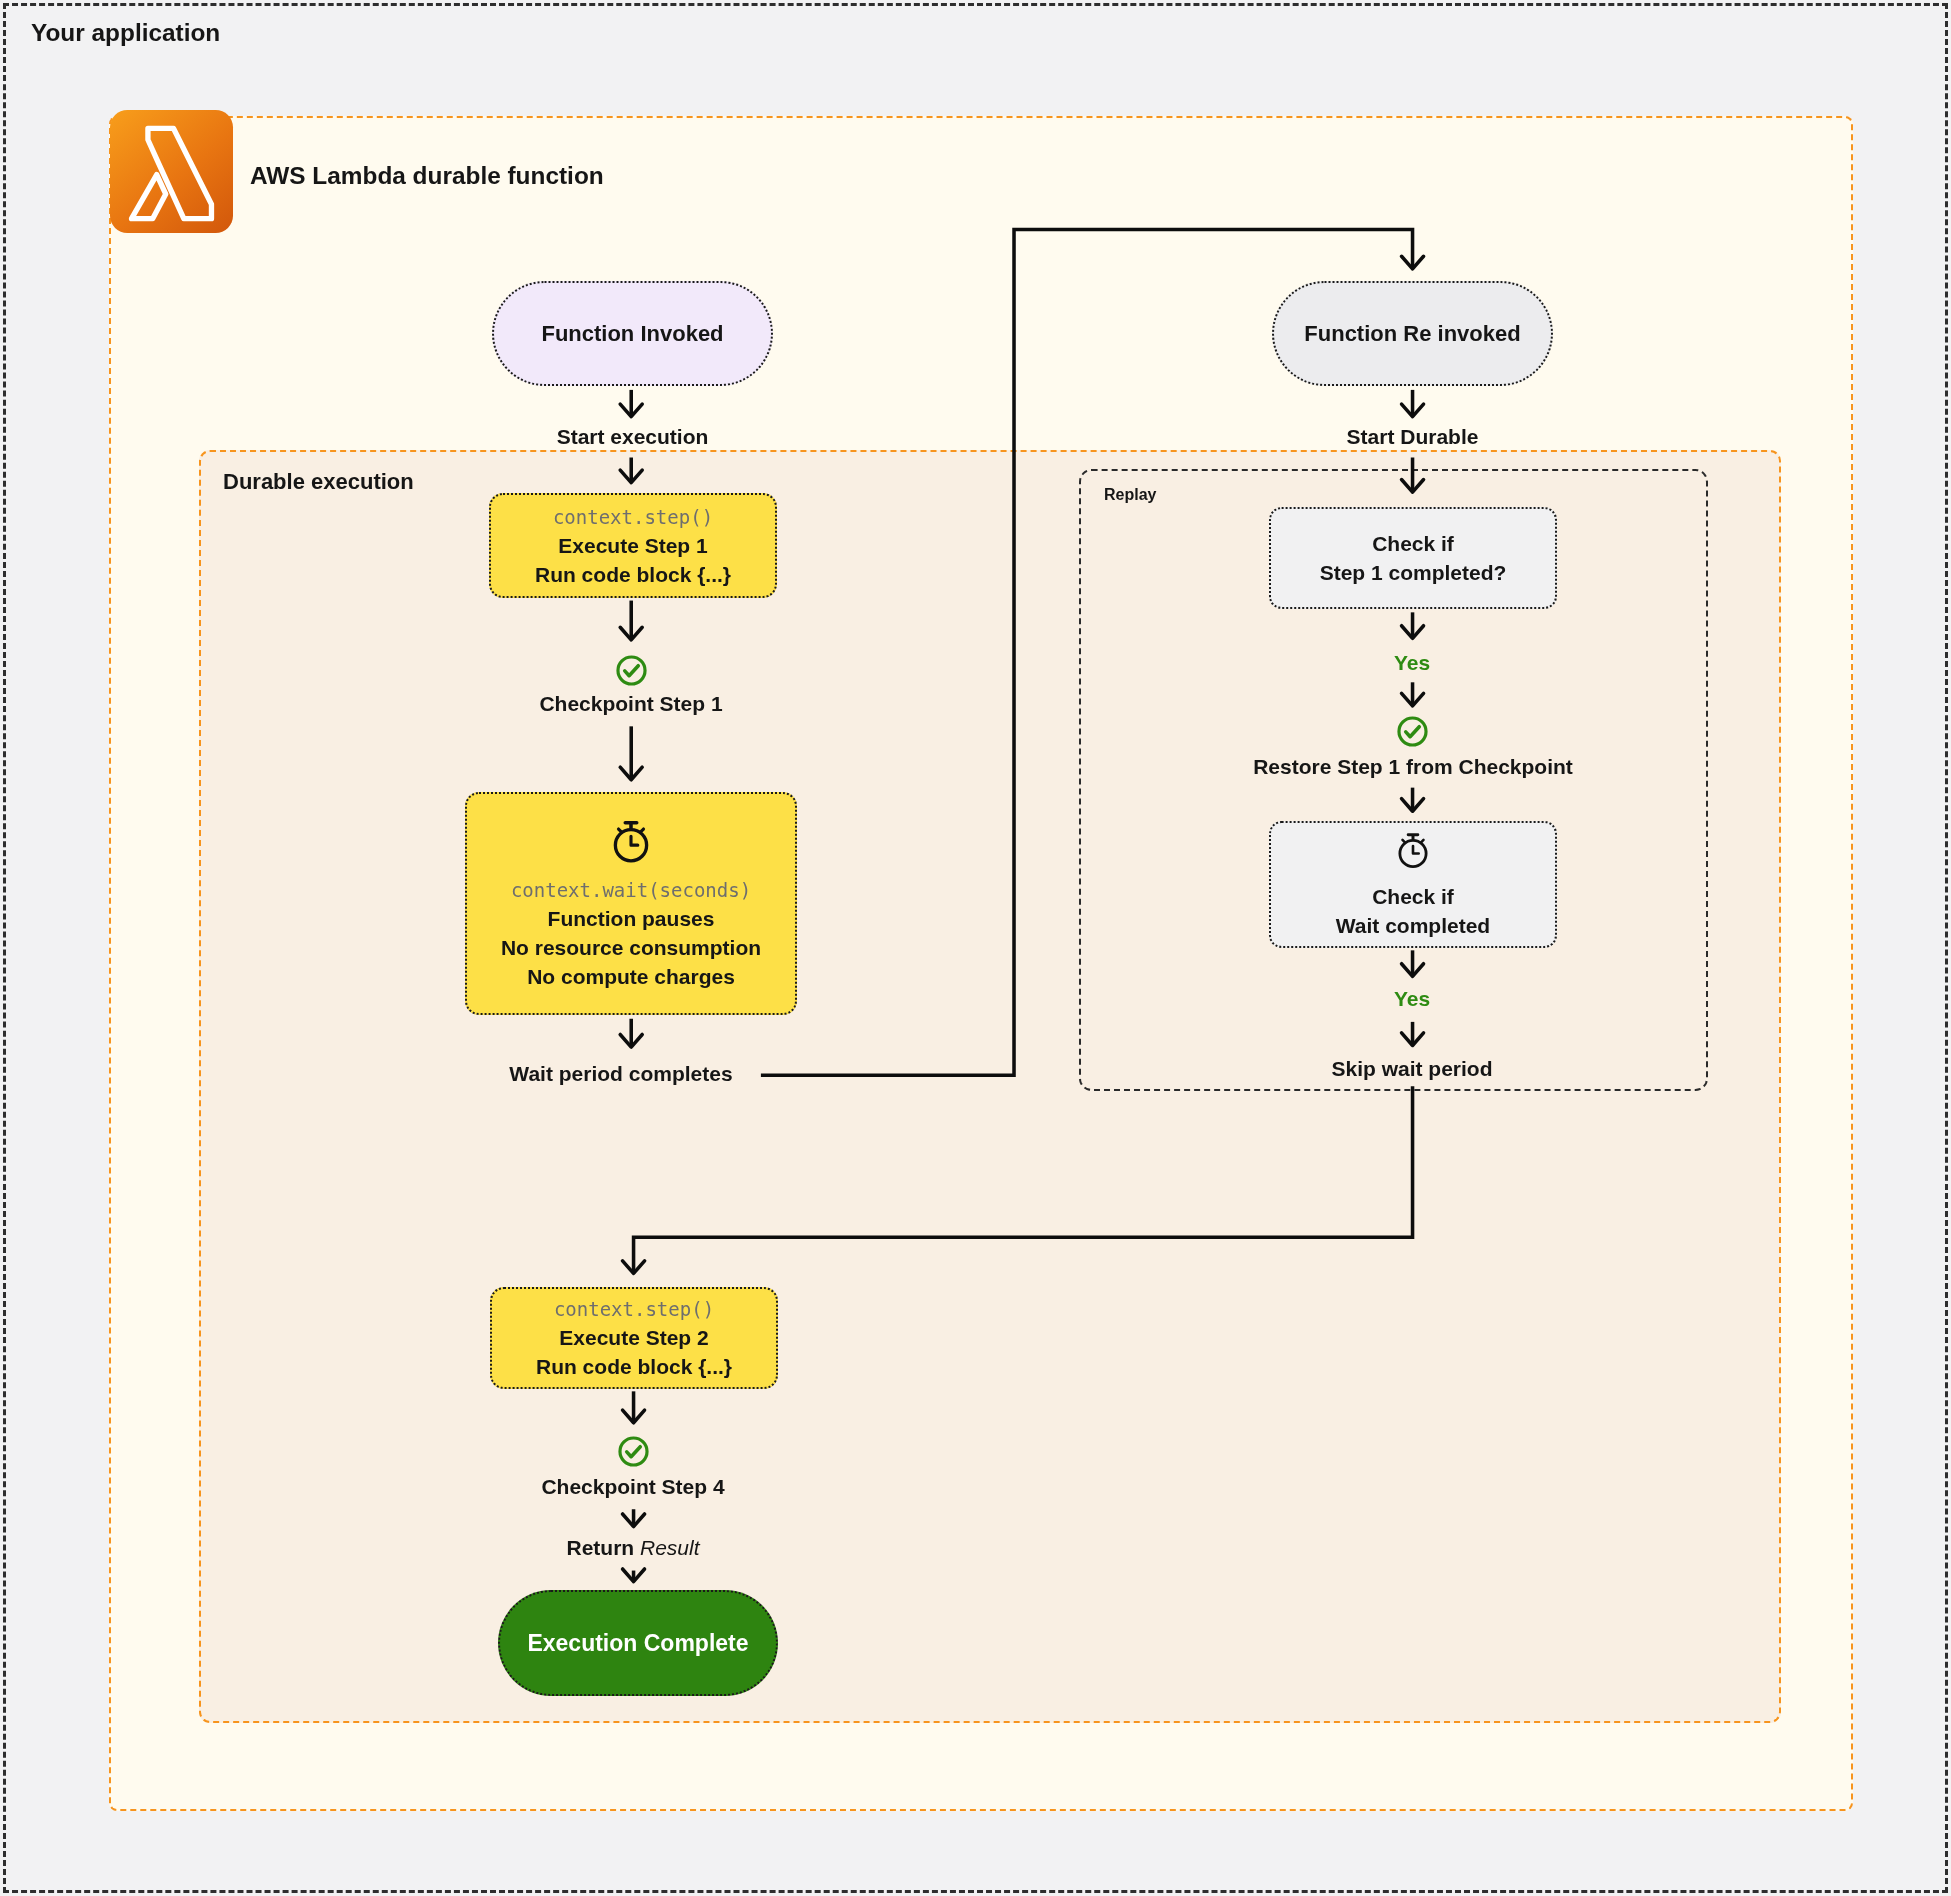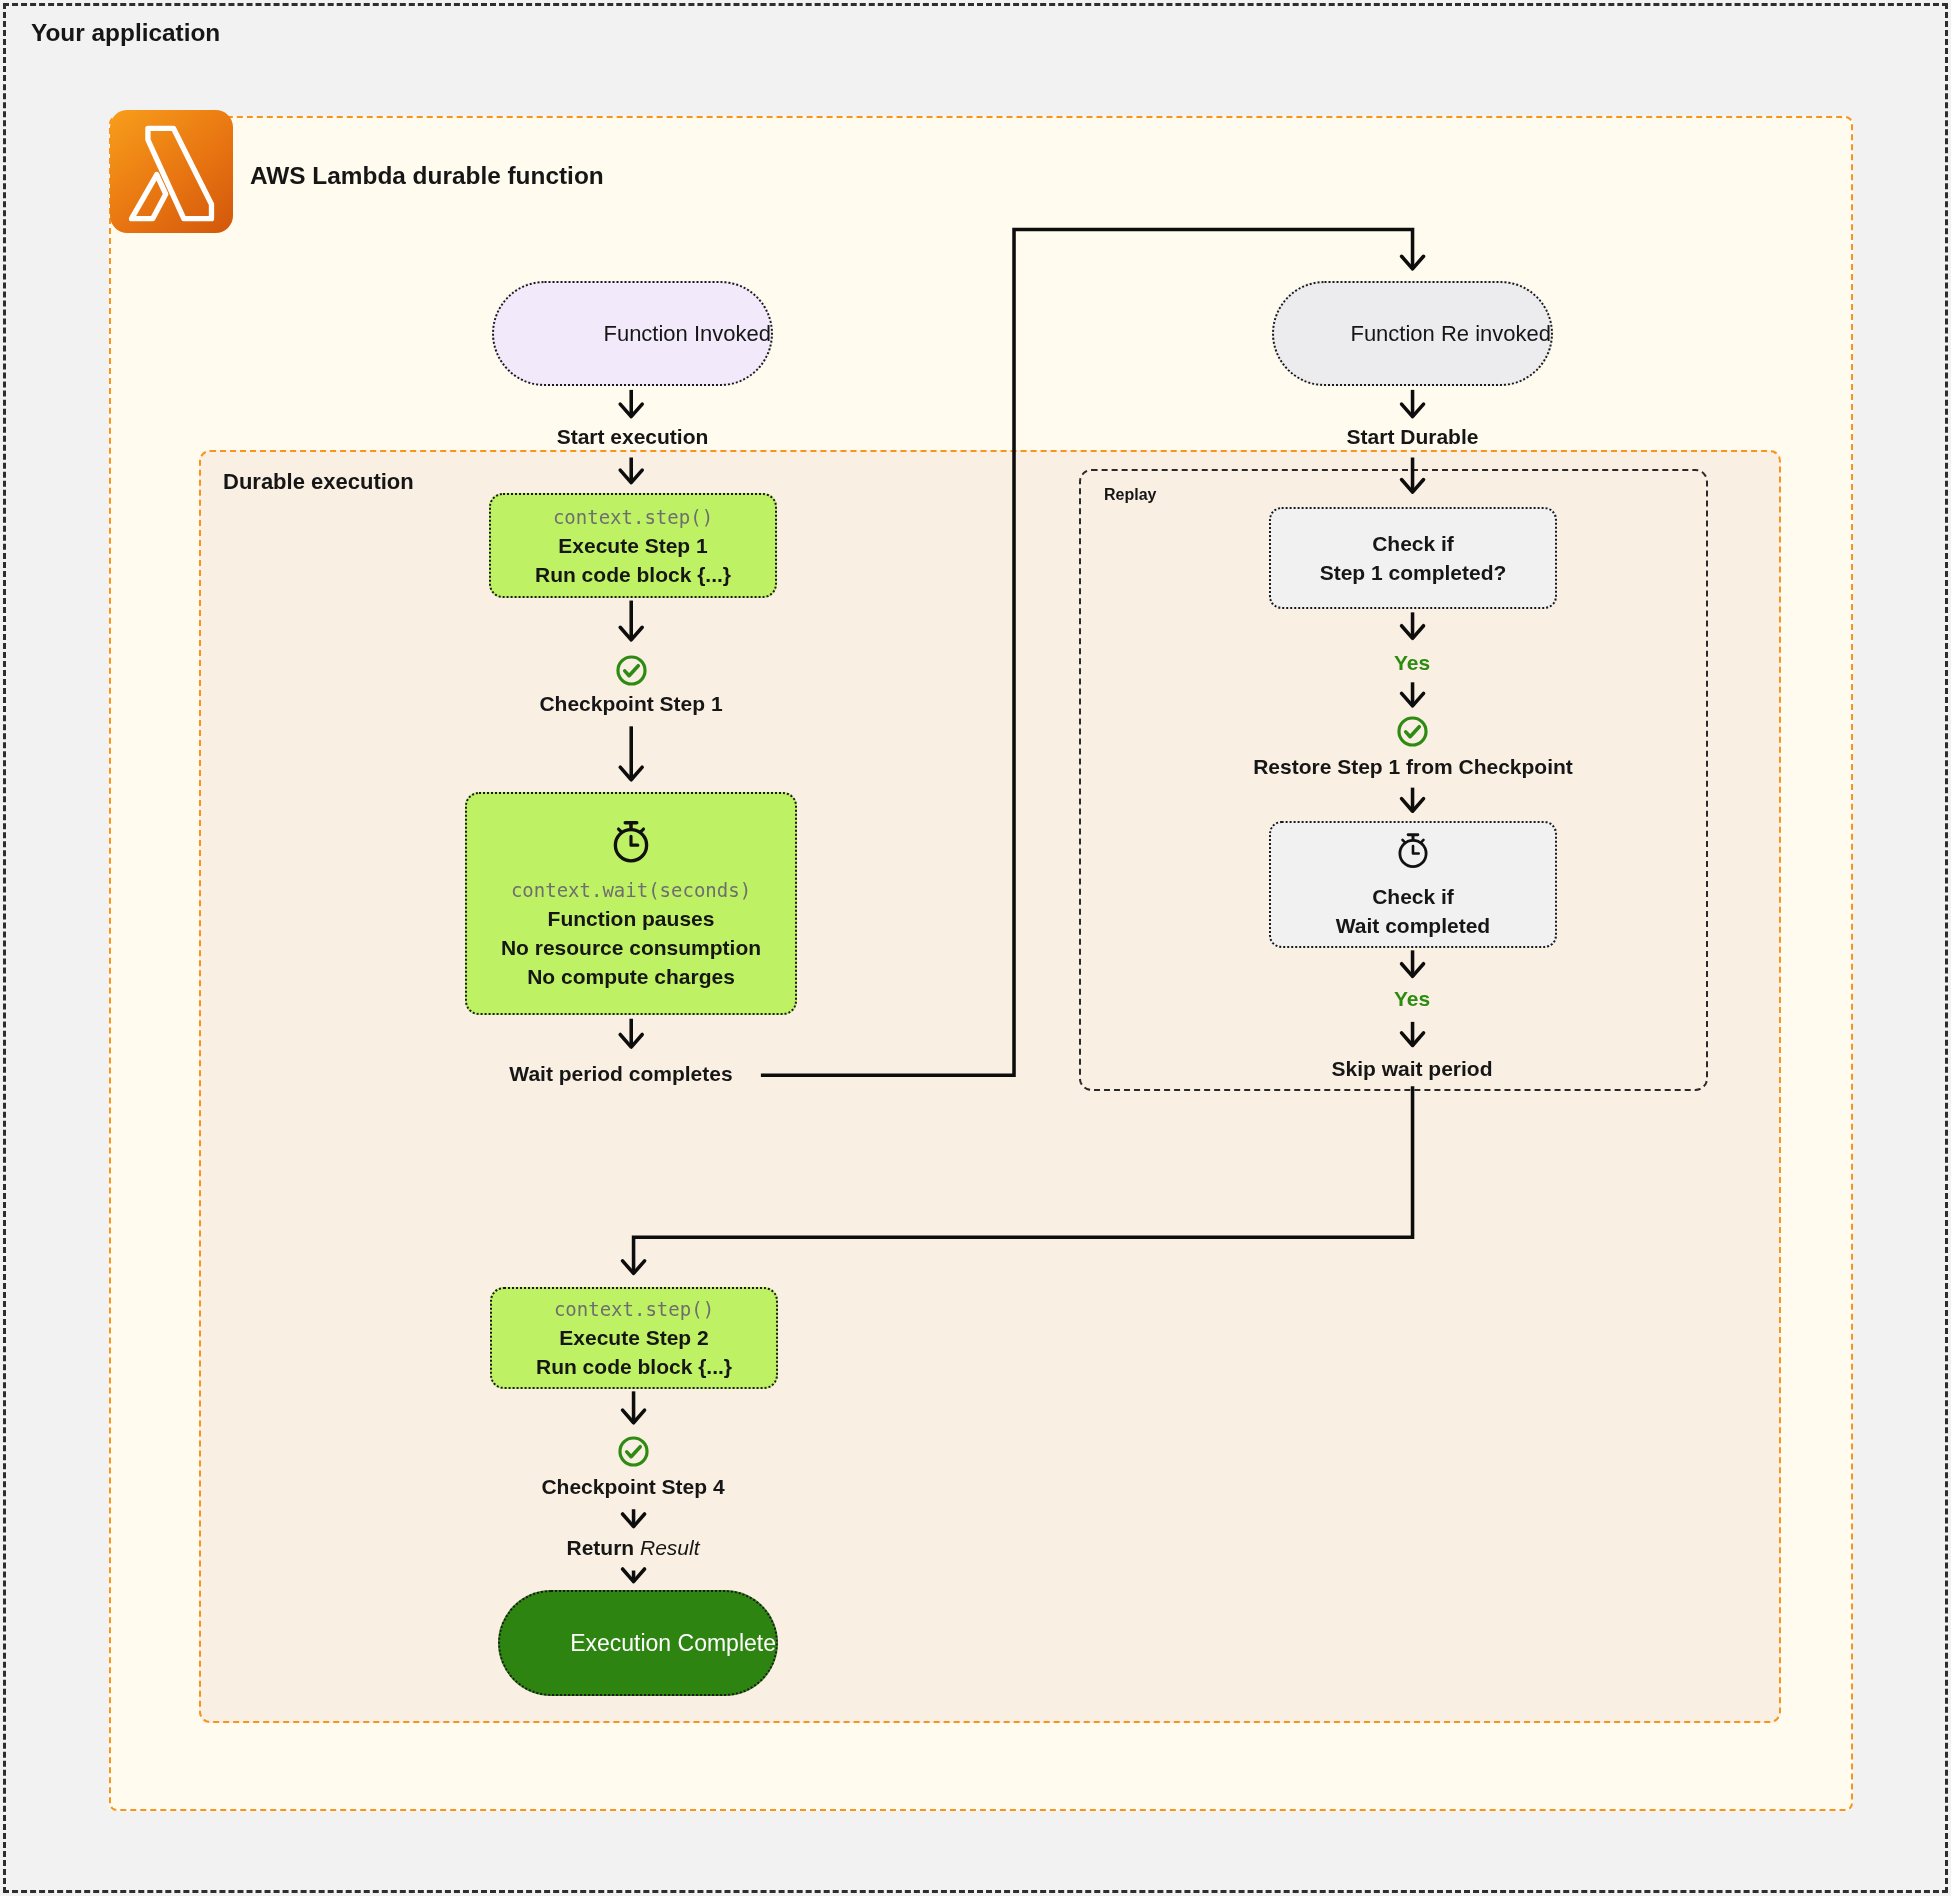--- a/index.html
+++ b/index.html
@@ -15,25 +15,25 @@
   .app-title{position:absolute;left:31px;top:19px;font-size:24.4px;font-weight:700;color:var(--text,#161616);z-index:5;}
   .lambda-box{position:absolute;left:109px;top:116px;width:1744px;height:1695px;background:var(--cream,#FFFBEF);border:2.4px dashed var(--orange,#F7941D);border-radius:7.9px;box-sizing:border-box;z-index:1;}
   .lambda-title{position:absolute;left:250px;top:162px;font-size:24.4px;font-weight:700;color:var(--text,#161616);z-index:6;}
   .lambda-icon{position:absolute;left:110px;top:110px;width:123px;height:123px;border-radius:17.3px;background:linear-gradient(140deg,#F89E1B 0%,#E87511 55%,#D2570B 100%);display:flex;align-items:center;justify-content:center;z-index:6;}
   .durable-box{position:absolute;left:199px;top:450px;width:1582px;height:1273px;background:var(--peach,#F9EFE3);border:2.4px dashed var(--orange,#F7941D);border-radius:11px;box-sizing:border-box;z-index:2;}
   .durable-label{position:absolute;left:223px;top:469px;font-size:22px;font-weight:700;color:var(--text,#161616);z-index:4;}
   .replay-box{position:absolute;left:1079px;top:469px;width:629px;height:622px;border:2.4px dashed #2A2A2A;border-radius:12.6px;box-sizing:border-box;z-index:3;}
   .replay-label{position:absolute;left:1104px;top:486px;font-size:16px;font-weight:700;color:var(--text,#161616);z-index:4;}
   .connectors{position:absolute;left:0;top:0;z-index:8;pointer-events:none;}
   .node{position:absolute;display:flex;flex-direction:column;align-items:center;justify-content:center;text-align:center;box-sizing:border-box;z-index:10;}
-  .pill{border:2.4px dotted var(--node-border,#1A1A1A);border-radius:55px;font-size:22px;font-weight:400;color:var(--text,#161616);align-items:flex-end;}
+  .pill{border:2.4px dotted var(--node-border,#1A1A1A);border-radius:55px;font-size:22px;font-weight:700;color:var(--text,#161616);}
   .pill.lavender{background:var(--lavender,#F2E9FA);}
   .pill.graybg{background:var(--gray-pill,#ECECEE);}
   .pill.green{background:var(--green-dark,#2E8410);color:#FFFFFF;font-size:23px;}
-  .box{background:#bef264;border:2.4px dotted var(--node-border,#1A1A1A);border-radius:14px;font-weight:700;font-size:21px;color:var(--text,#161616);line-height:29px;}
+  .box{background:#fde047;border:2.4px dotted var(--node-border,#1A1A1A);border-radius:14px;font-weight:700;font-size:21px;color:var(--text,#161616);line-height:29px;}
   .box.graybg{background:var(--gray-node,#F1F1F2);border-radius:12.6px;}
   .code{font-family:"DejaVu Sans Mono","Liberation Mono",monospace;font-size:19px;font-weight:400;color:var(--code-gray,#6E6E6E);line-height:28px;}
   .flow-label{position:absolute;text-align:center;font-size:21px;font-weight:700;color:var(--text,#161616);z-index:10;}
   .green-text{color:var(--green,#2E8B12);}
   .icon-abs{position:absolute;z-index:10;display:flex;}
   .italic{font-style:italic;font-weight:500;}
   .sw{margin-bottom:3.1px;}
 </style>
 </head>
 <body>

